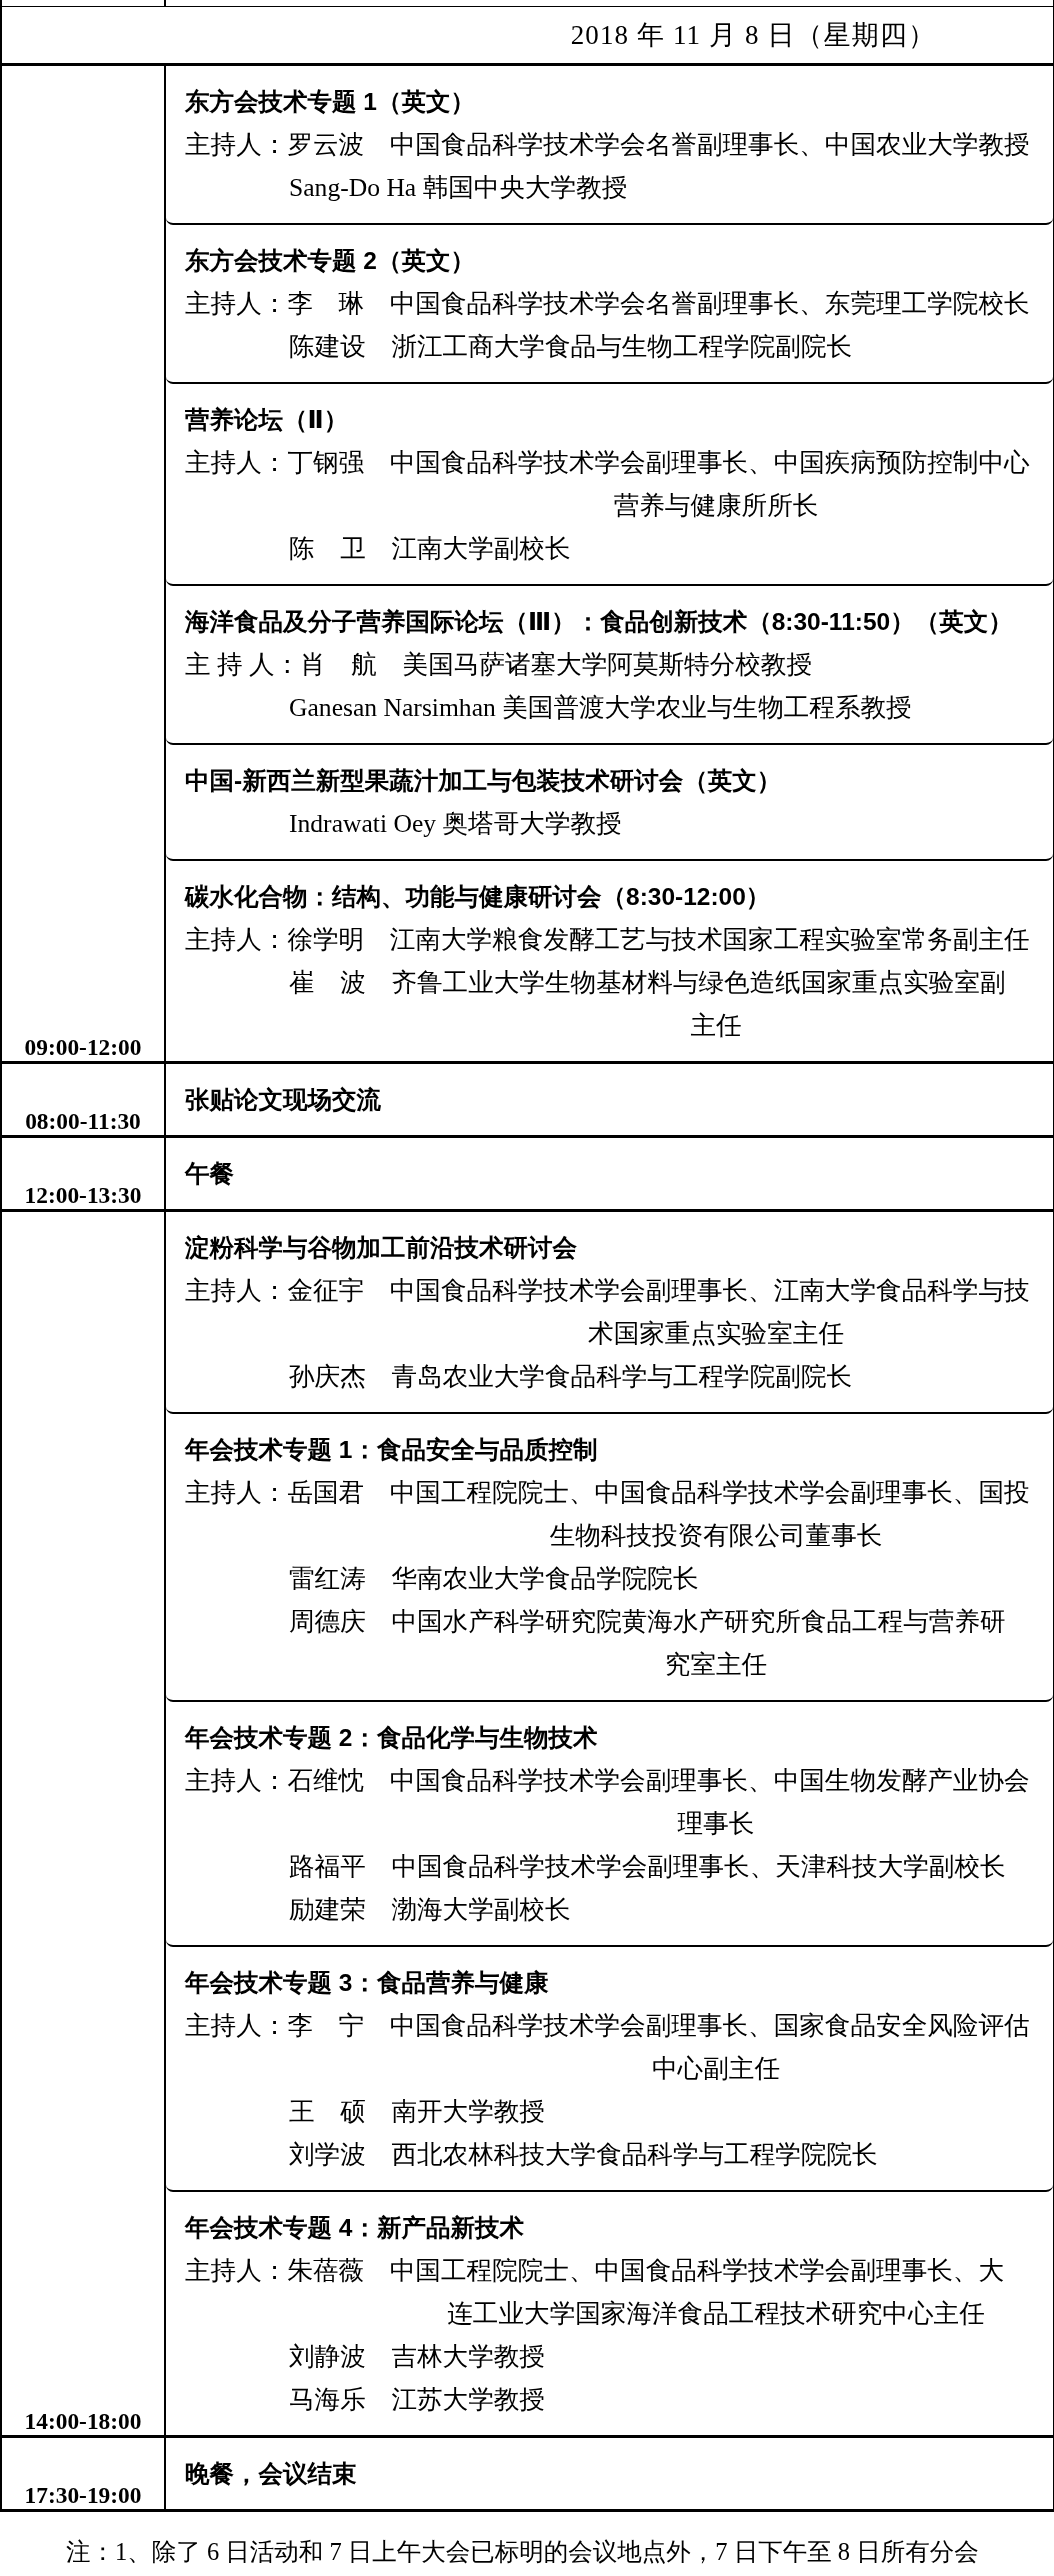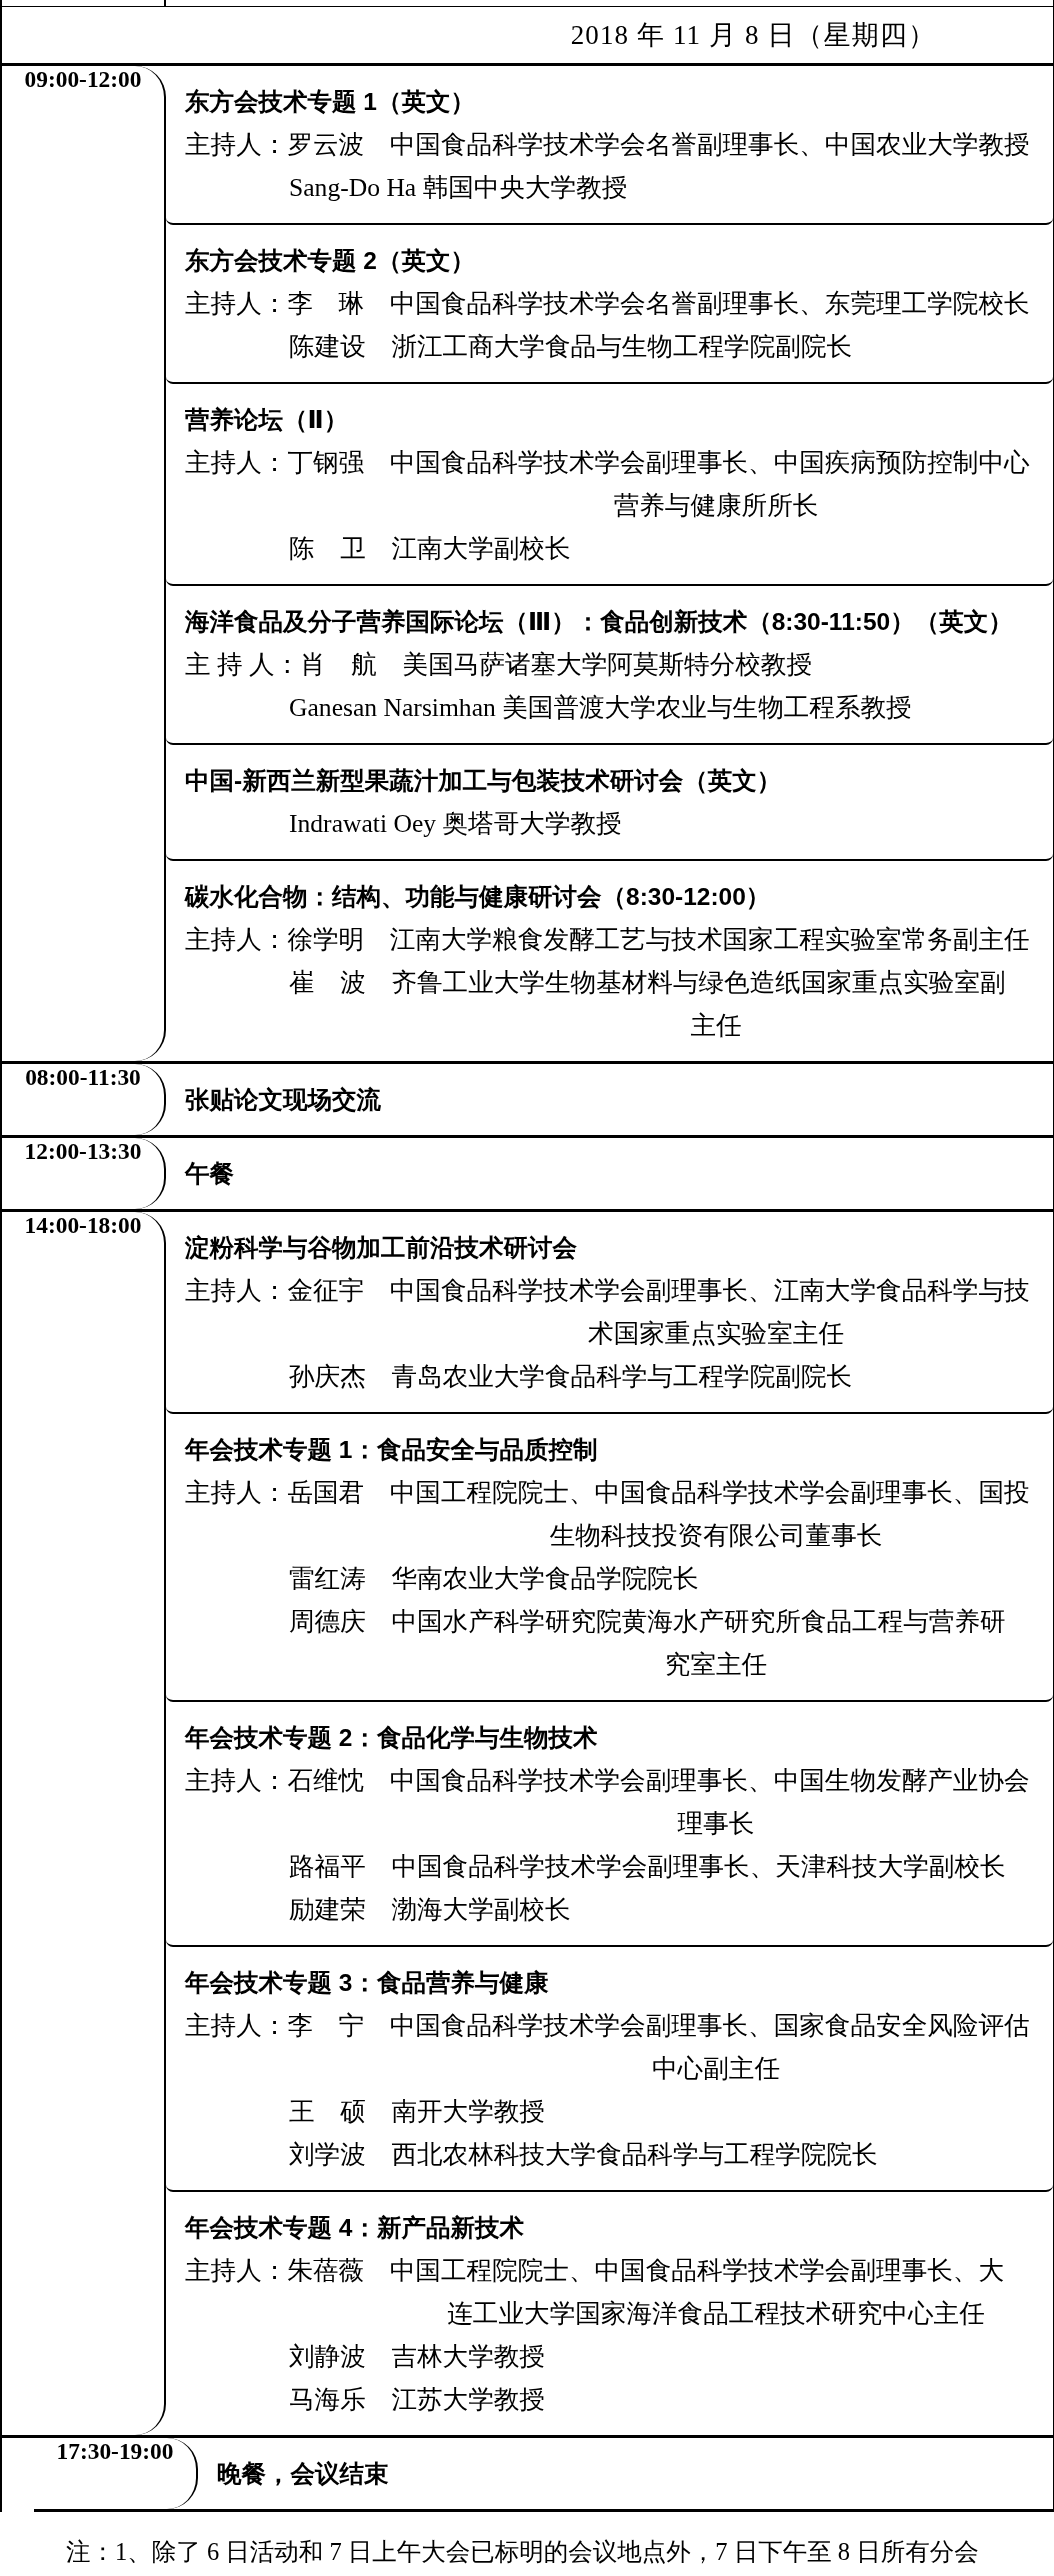--- a/index.html
+++ b/index.html
@@ -5,22 +5,22 @@
   html,body{margin:0;padding:0;background:#ffffff;color:#000000;}
   body{width:1055px;font-family:"Liberation Serif","DejaVu Serif",serif;}
   .page{width:1055px;}
   .table{border-left:2.7px solid #000;border-right:2.7px solid #000;box-sizing:border-box;}
   
   .top-sliver{height:6.4px;border-bottom:1.6px solid #000;position:relative;}
   .top-sliver .stub{position:absolute;left:162px;top:0;width:2.1px;height:6.4px;background:#000;}
   .date-row{height:56px;border-bottom:3.2px solid #000;display:flex;align-items:center;justify-content:flex-end;}
   .date-row .date-text{font-size:27px;letter-spacing:1.1px;padding-right:117px;white-space:nowrap;}
   .trow{display:flex;border-bottom:3.7px solid #000;}
-  .trow.last{border-bottom:3.2px solid #000;margin-left:32px;}
-  .tcell-time{width:162px;flex:none;border-right:2.1px solid #000;display:flex;align-items:flex-start;justify-content:center;border-radius:31px;}
+  .trow.last{border-bottom:3.2px solid #000;}
+  .tcell-time{width:162px;flex:none;border-right:2.1px solid #000;display:flex;align-items:flex-end;justify-content:center;}
   .tcell-time span{font-weight:bold;font-size:23.4px;white-space:nowrap;font-family:"Liberation Serif","DejaVu Serif",serif;}
   .tcell-content{flex:1;min-width:0;display:flex;flex-direction:column;}
   .tcell-content.vcenter{justify-content:center;}
   .section{border-bottom:2.1px solid #000;padding:14px 0;border-radius:7px;}
   .section:last-child{border-bottom:none;}
   .line{line-height:43px;font-size:25.6px;white-space:nowrap;}
   .line.title{font-weight:bold;font-size:24.5px;font-family:"Liberation Sans","DejaVu Sans",sans-serif;}
   .i0{padding-left:19px;}
   .i1{padding-left:123px;}
   .i2{padding-left:213px;text-align:center;}

